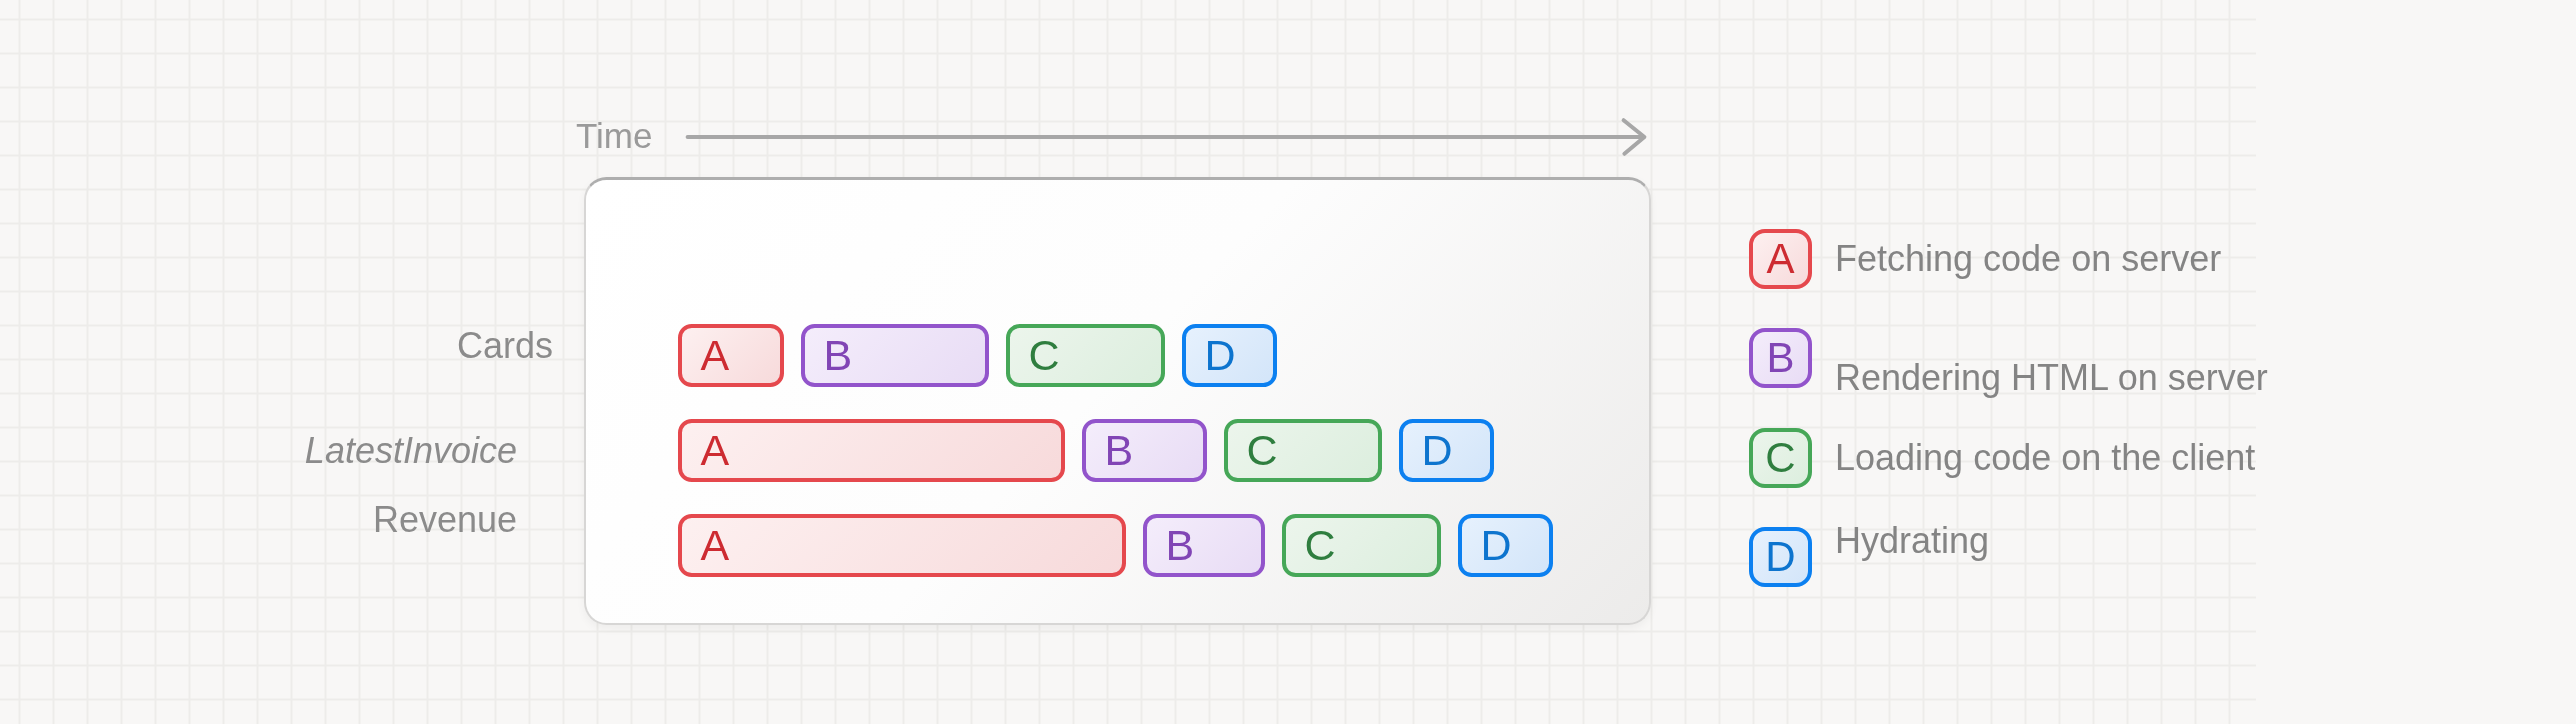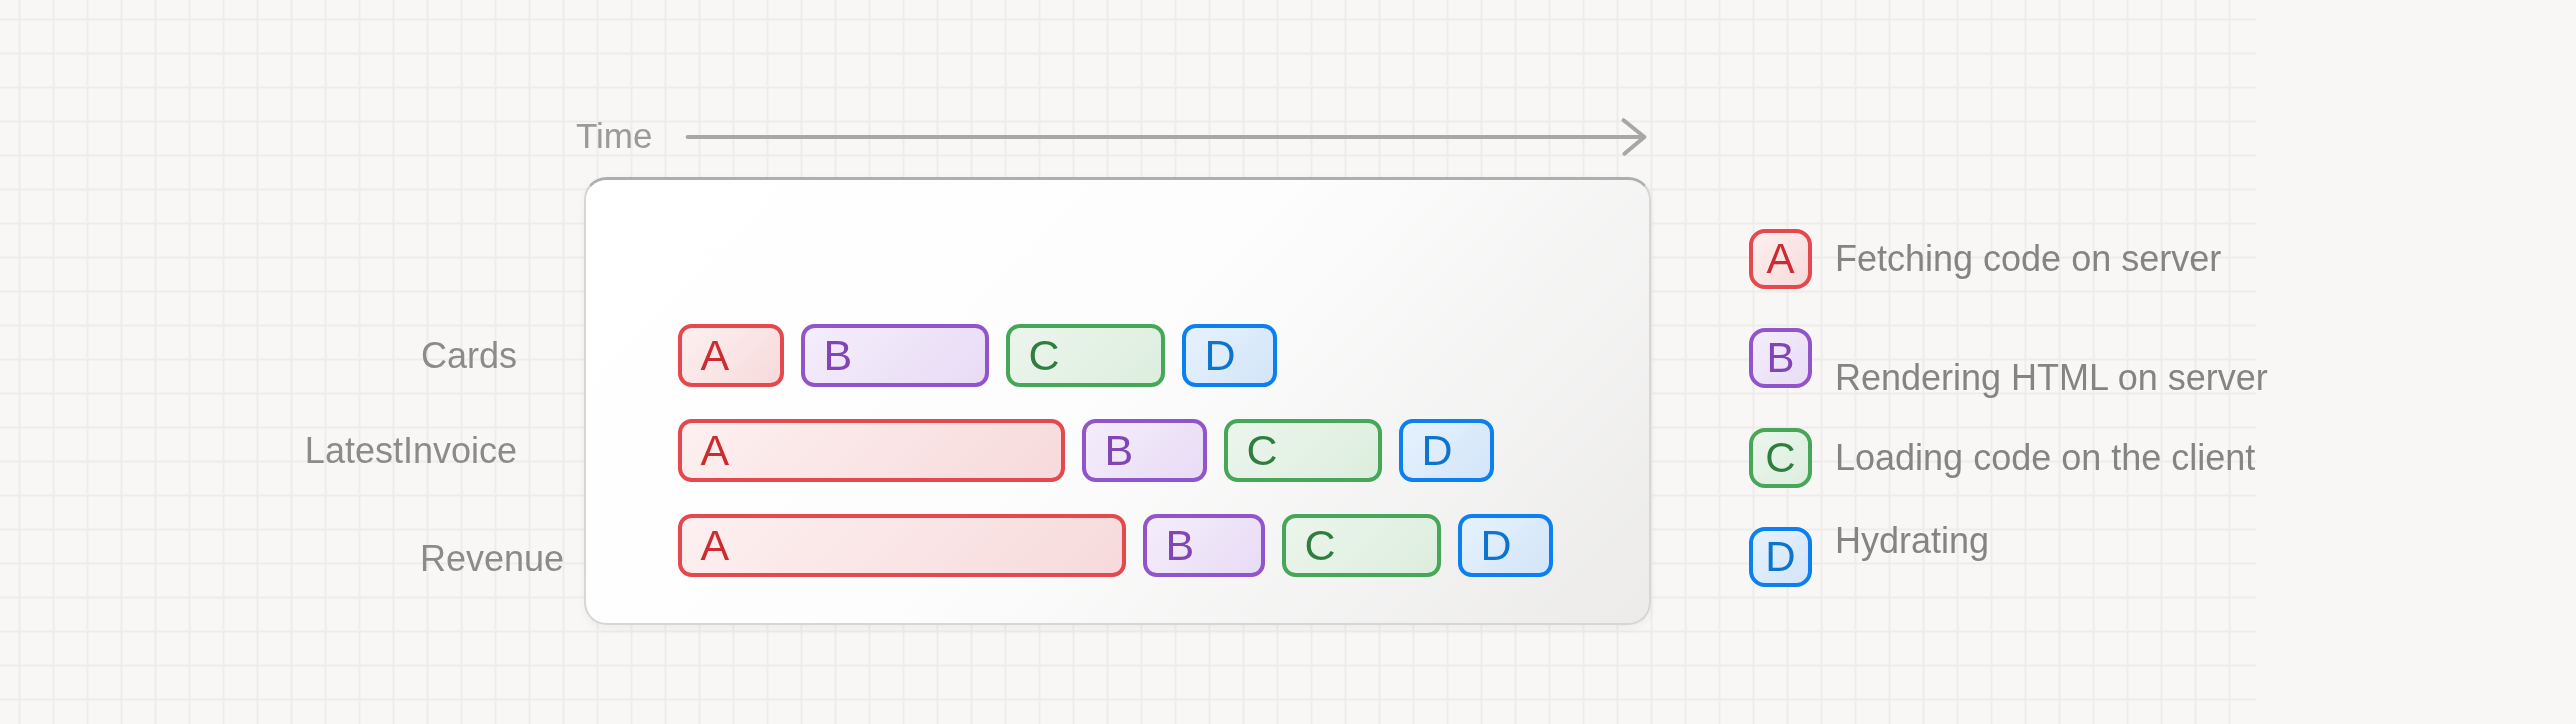--- a/index.html
+++ b/index.html
@@ -65,35 +65,35 @@
   <div class="time-label">Time</div>
 
   <svg class="time-arrow" width="982" height="48" viewBox="0 0 1220 60">
     <line x1="12" y1="30" x2="1206" y2="30" stroke="#a7a7a7" stroke-width="5" stroke-linecap="round"></line>
     <polyline points="1182,9 1208,30 1183,51" fill="none" stroke="#a7a7a7" stroke-width="5" stroke-linecap="round" stroke-linejoin="round"></polyline>
   </svg>
 
   <div class="panel"></div>
 
   <div id="rows-mount">
-      <div class="row-label" style="top: 324px;">Cards</div>
+      <div class="row-label" style="top: 314px; padding-left: 36px;">Cards</div>
       <div class="trow" style="top: 324px;">
         <div class="chip" style="width: 106px; border-color: rgb(229, 72, 77); color: rgb(205, 43, 49); background: linear-gradient(135deg, rgb(253, 240, 240) 0%, rgb(247, 218, 219) 100%);">A</div>
         <div class="chip" style="width: 188px; border-color: rgb(146, 84, 203); color: rgb(129, 69, 181); background: linear-gradient(135deg, rgb(244, 237, 251) 0%, rgb(232, 220, 245) 100%);">B</div>
         <div class="chip" style="width: 159px; border-color: rgb(70, 167, 88); color: rgb(47, 126, 63); background: linear-gradient(135deg, rgb(236, 245, 236) 0%, rgb(220, 238, 222) 100%);">C</div>
         <div class="chip" style="width: 95px; border-color: rgb(12, 128, 240); color: rgb(13, 116, 206); background: linear-gradient(135deg, rgb(230, 241, 253) 0%, rgb(211, 229, 249) 100%);">D</div>
       </div>
-      <div class="row-label" style="top: 419px;">LatestInvoice</div>
+      <div class="row-label" style="top: 419px; font-style: italic;">LatestInvoice</div>
       <div class="trow" style="top: 419px;">
         <div class="chip" style="width: 387px; border-color: rgb(229, 72, 77); color: rgb(205, 43, 49); background: linear-gradient(135deg, rgb(253, 240, 240) 0%, rgb(247, 218, 219) 100%);">A</div>
         <div class="chip" style="width: 125px; border-color: rgb(146, 84, 203); color: rgb(129, 69, 181); background: linear-gradient(135deg, rgb(244, 237, 251) 0%, rgb(232, 220, 245) 100%);">B</div>
         <div class="chip" style="width: 158px; border-color: rgb(70, 167, 88); color: rgb(47, 126, 63); background: linear-gradient(135deg, rgb(236, 245, 236) 0%, rgb(220, 238, 222) 100%);">C</div>
         <div class="chip" style="width: 95px; border-color: rgb(12, 128, 240); color: rgb(13, 116, 206); background: linear-gradient(135deg, rgb(230, 241, 253) 0%, rgb(211, 229, 249) 100%);">D</div>
       </div>
-      <div class="row-label" style="top: 527px; margin-left: 47px;">Revenue</div>
+      <div class="row-label" style="top: 488px;">Revenue</div>
       <div class="trow" style="top: 514px;">
         <div class="chip" style="width: 448px; border-color: rgb(229, 72, 77); color: rgb(205, 43, 49); background: linear-gradient(135deg, rgb(253, 240, 240) 0%, rgb(247, 218, 219) 100%);">A</div>
         <div class="chip" style="width: 122px; border-color: rgb(146, 84, 203); color: rgb(129, 69, 181); background: linear-gradient(135deg, rgb(244, 237, 251) 0%, rgb(232, 220, 245) 100%);">B</div>
         <div class="chip" style="width: 159px; border-color: rgb(70, 167, 88); color: rgb(47, 126, 63); background: linear-gradient(135deg, rgb(236, 245, 236) 0%, rgb(220, 238, 222) 100%);">C</div>
         <div class="chip" style="width: 95px; border-color: rgb(12, 128, 240); color: rgb(13, 116, 206); background: linear-gradient(135deg, rgb(230, 241, 253) 0%, rgb(211, 229, 249) 100%);">D</div>
       </div>
     </div>
   <div id="legend-mount">
       <div class="legend-chip" style="top: 229px; border-color: rgb(229, 72, 77); color: rgb(205, 43, 49); background: linear-gradient(135deg, rgb(253, 240, 240) 0%, rgb(247, 218, 219) 100%);">A</div>
       <div class="legend-label" style="top: 229px;">Fetching code on server</div>

